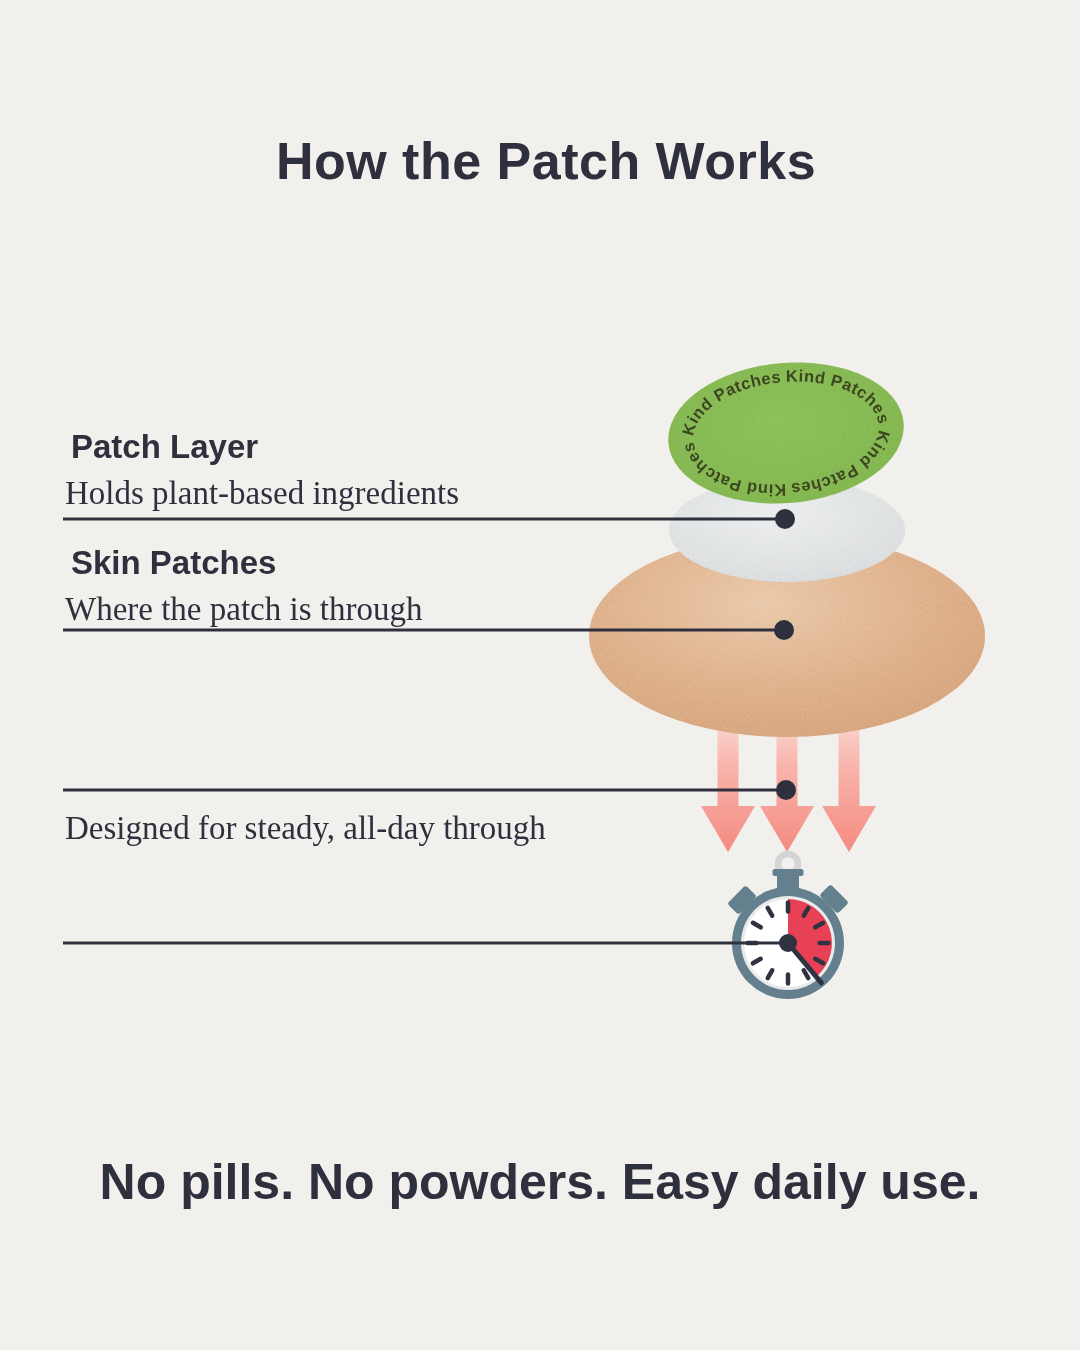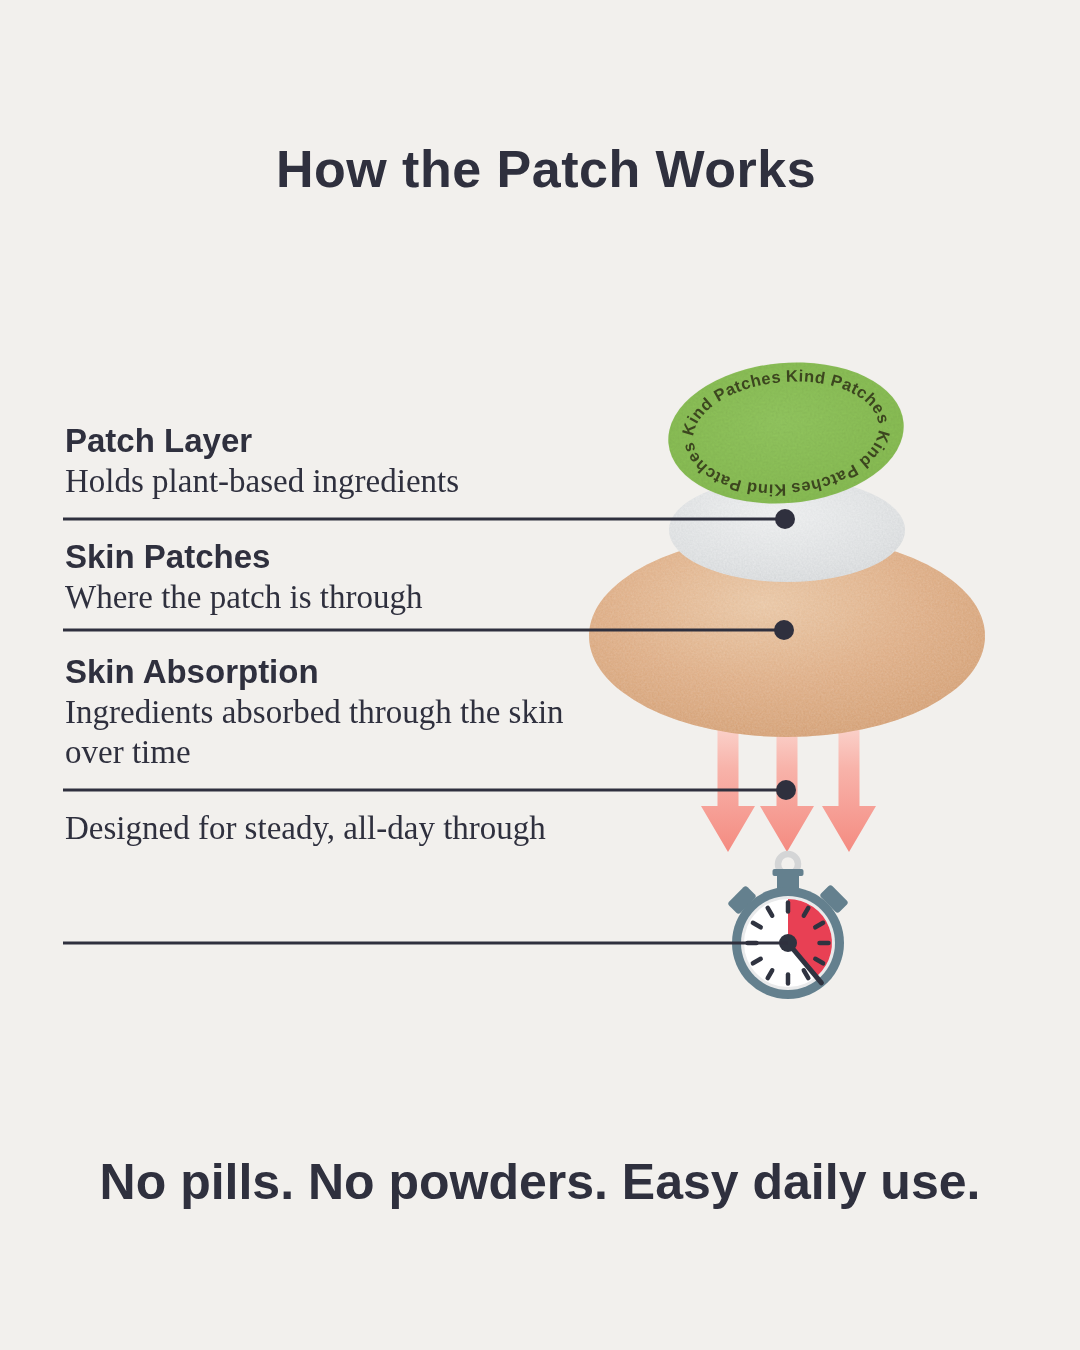--- a/index.html
+++ b/index.html
@@ -8,40 +8,40 @@
     width:1080px;height:1350px;
     background:#f2f0ed;
     overflow:hidden;
     font-family:"Liberation Sans", sans-serif;
     color:#2f303e;
     margin:0 auto;
   }
   .title{
     position:absolute;
     top:128px;left:12px;right:0;
-    margin:12px;
+    margin:4px;
     text-align:center;
     font-size:52px;
     font-weight:bold;
     line-height:58px;
     letter-spacing:0.5px;
     color:#2f303e;
   }
   .diagram-svg{
     position:absolute;
     top:0;left:0;
     width:1080px;height:1350px;
   }
   .step{
     position:absolute;
     left:65px;
     width:520px;
   }
   .step h3{
-    margin:0;
+    margin:6px;
     font-size:33px;
     font-weight:bold;
     line-height:40px;
     color:#2f303e;
   }
   .step p{
     margin:0;
     font-size:33px;
     font-weight:normal;
     line-height:40px;
@@ -187,24 +187,20 @@
   <section class="step step-1">
     <h3>Patch Layer</h3>
     <p>Holds plant-based ingredients</p>
   </section>
 
   <section class="step step-2">
     <h3>Skin Patches</h3>
     <p>Where the patch is through</p>
   </section>
 
-  <section class="step step-3">
-    <h3>Skin Absorption</h3>
-    <p>Ingredients absorbed through the skin over time</p>
-  </section>
 
   <section class="step step-4">
     <p>Designed for steady, all-day through</p>
   </section>
 
   <p class="tagline">No pills. No powders. Easy daily use.</p>
 
 </div>
 
 </body></html>

